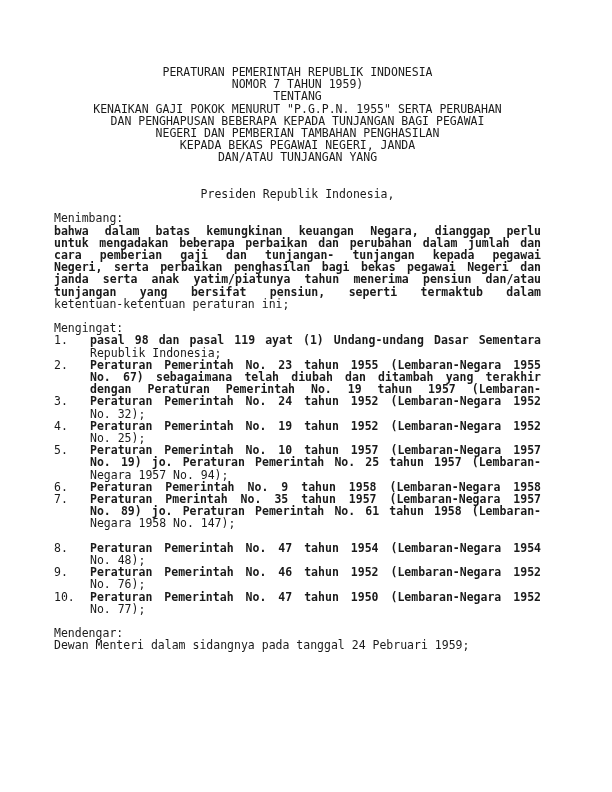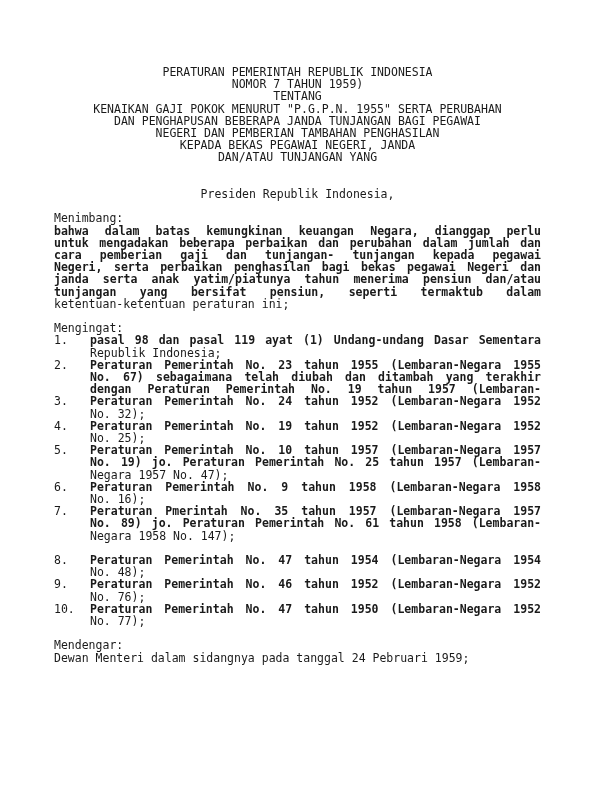--- a/index.html
+++ b/index.html
@@ -22,21 +22,21 @@
 </head>
 <body>
 
 <div class="page">
   <div class="doc">
 
     <div class="ln c">PERATURAN PEMERINTAH REPUBLIK INDONESIA</div>
     <div class="ln c">NOMOR 7 TAHUN 1959)</div>
     <div class="ln c">TENTANG</div>
     <div class="ln c">KENAIKAN GAJI POKOK MENURUT "P.G.P.N. 1955" SERTA PERUBAHAN</div>
-    <div class="ln c">DAN PENGHAPUSAN BEBERAPA JANDA TUNJANGAN BAGI PEGAWAI</div>
+    <div class="ln c">DAN PENGHAPUSAN BEBERAPA KEPADA TUNJANGAN BAGI PEGAWAI</div>
     <div class="ln c">NEGERI DAN PEMBERIAN TAMBAHAN PENGHASILAN</div>
     <div class="ln c">KEPADA BEKAS PEGAWAI NEGERI, JANDA</div>
     <div class="ln c">DAN/ATAU TUNJANGAN YANG</div>
 
     <div class="ln blank"></div>
     <div class="ln blank"></div>
 
     <div class="ln c">Presiden Republik Indonesia,</div>
 
     <div class="ln blank"></div>
@@ -85,29 +85,28 @@
         <div class="ln j">Peraturan Pemerintah No. 19 tahun 1952 (Lembaran-Negara 1952</div>
         <div class="ln">No. 25);</div>
       </div>
     </div>
 
     <div class="item">
       <div class="ln num">5.</div>
       <div>
         <div class="ln j">Peraturan Pemerintah No. 10 tahun 1957 (Lembaran-Negara 1957</div>
         <div class="ln j">No. 19) jo. Peraturan Pemerintah No. 25 tahun 1957 (Lembaran-</div>
-        <div class="ln">Negara 1957 No. 47);</div>
+        <div class="ln">Negara 1957 No. 94);</div>
       </div>
     </div>
 
     <div class="item">
       <div class="ln num">6.</div>
       <div>
         <div class="ln j">Peraturan Pemerintah No. 9 tahun 1958 (Lembaran-Negara 1958</div>
-        <div class="ln">No. 16);</div>
       </div>
     </div>
 
     <div class="item">
       <div class="ln num">7.</div>
       <div>
         <div class="ln j">Peraturan Pmerintah No. 35 tahun 1957 (Lembaran-Negara 1957</div>
         <div class="ln j">No. 89) jo. Peraturan Pemerintah No. 61 tahun 1958 (Lembaran-</div>
         <div class="ln">Negara 1958 No. 147);</div>
       </div>

